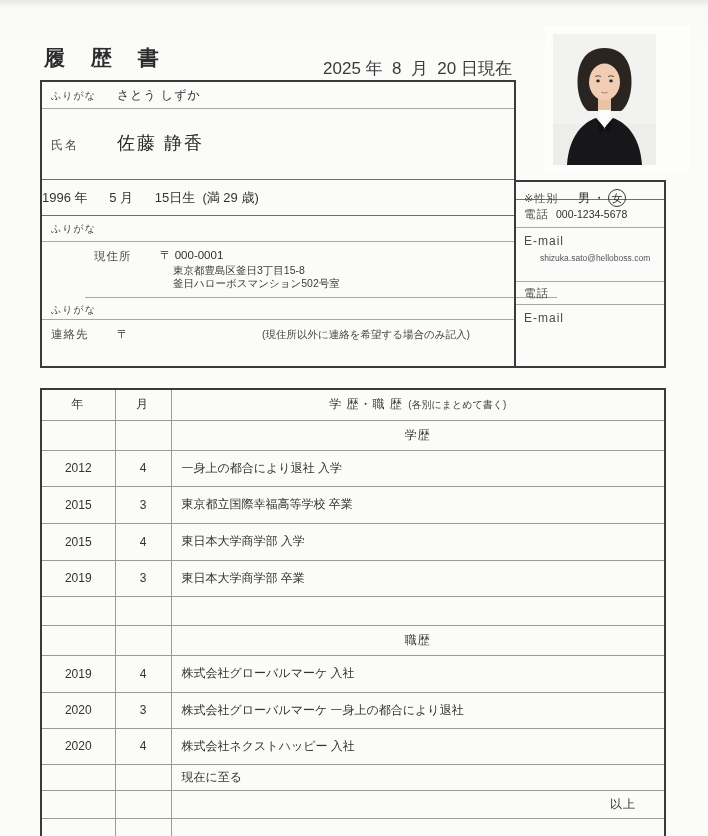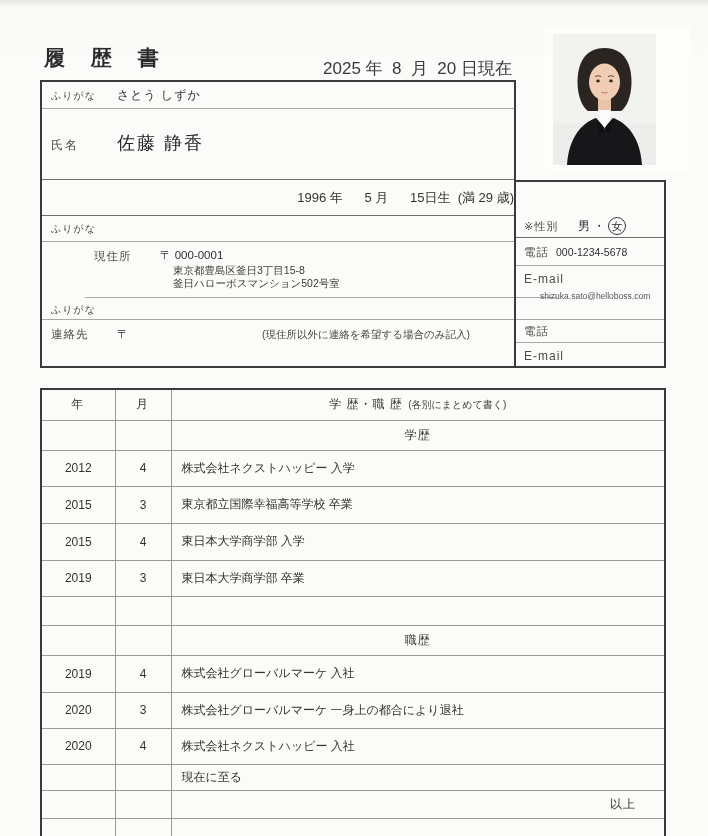--- a/index.html
+++ b/index.html
@@ -66,21 +66,21 @@
     font-size: 10px;
     color: #4a4a48;
     letter-spacing: 1px;
   }
   .r-furigana1 { height: 27px; }
   .r-furigana1 .lbl { position: absolute; left: 9px; top: 7px; }
   .r-furigana1 .val { position: absolute; left: 75px; top: 5px; font-size: 12px; letter-spacing: 1px; font-family: Liberation Serif, serif; }
   .r-name { height: 71px; }
   .r-name .lbl { position: absolute; left: 9px; top: 28px; font-size: 12px; letter-spacing: 2px; }
   .r-name .val { position: absolute; left: 75px; top: 22px; font-size: 18px; letter-spacing: 2px; color: #242424; }
-  .r-birth { height: 36px; text-align: right; }
+  .r-birth { height: 36px; text-align: left; }
   .r-birth .val { line-height: 36px; font-size: 13px; white-space: pre; color: #333331; }
   .r-furigana2 { height: 26px; }
   .r-furigana2 .lbl { position: absolute; left: 9px; top: 6px; }
   .r-furigana2 .val { position: absolute; left: 75px; top: 5px; font-size: 11.5px; letter-spacing: 0.5px; }
   .r-address { height: 56px; margin-left: 43px; }
   .r-address .lbl { position: absolute; left: 9px; top: 7px; font-size: 11.5px; letter-spacing: 1px; }
   .r-address .postal { position: absolute; left: 75px; top: 6px; font-size: 11.5px; }
   .r-address .addr-lines { position: absolute; left: 88px; top: 22px; font-size: 10.5px; line-height: 13px; color: #3c3c3a; }
   .r-furigana3 { height: 22px; }
   .r-furigana3 .lbl { position: absolute; left: 9px; top: 5px; }
@@ -89,21 +89,21 @@
   .r-alt .postal { position: absolute; left: 75px; top: 7px; font-size: 11.5px; }
   .r-alt .note { position: absolute; left: 220px; top: 8px; font-size: 10.5px; color: #454543; }
   
   .box-right {
     position: absolute;
     left: 514px; top: 180px;
     width: 152px; height: 188px;
     border: 2px solid #3a3a3a;
     background: transparent;
   }
-  .r-gender { height: 28px; border-bottom: 1px solid #6e6e6c; margin-top: 28px; }
+  .r-gender { height: 18px; border-bottom: 1px solid #6e6e6c; }
   .r-gender .lbl { position: absolute; left: 8px; top: 9px; font-size: 11px; }
   .r-gender .opts { position: absolute; left: 62px; top: 7px; font-size: 12px; display: flex; align-items: center; gap: 3px; }
   .circled {
     display: inline-block;
     width: 18px; height: 18px;
     line-height: 17px;
     border: 1px solid #3a3a3a;
     border-radius: 50%;
     text-align: center;
     font-size: 11px;
@@ -266,21 +266,21 @@
           </th>
         </tr>
       <tr style="height: 30px;">
     <td class="c-year"></td>
     <td class="c-month"></td>
     <td class="c-text align-center">学歴</td>
   </tr>
           <tr style="height: 36px;">
     <td class="c-year">2012</td>
     <td class="c-month">4</td>
-    <td class="c-text align-left">株式会社ネクストハッピー 入学</td>
+    <td class="c-text align-left">一身上の都合により退社 入学</td>
   </tr>
           <tr style="height: 37px;">
     <td class="c-year">2015</td>
     <td class="c-month">3</td>
     <td class="c-text align-left">東京都立国際幸福高等学校 卒業</td>
   </tr>
           <tr style="height: 37px;">
     <td class="c-year">2015</td>
     <td class="c-month">4</td>
     <td class="c-text align-left">東日本大学商学部 入学</td>

